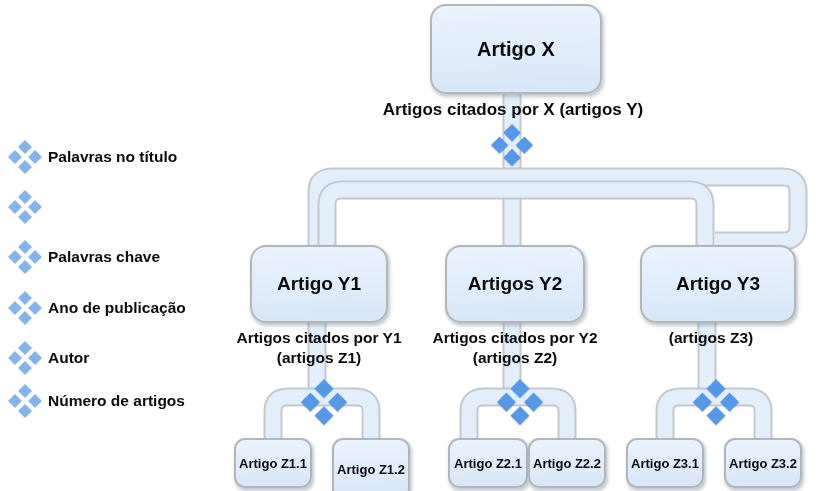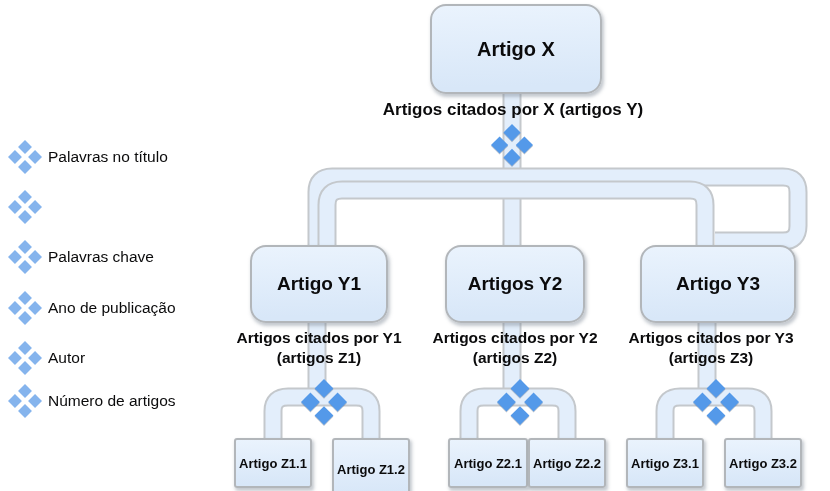--- a/index.html
+++ b/index.html
@@ -15,32 +15,32 @@
 
   .node{
     position:absolute;z-index:3;display:flex;align-items:center;justify-content:center;
     background:linear-gradient(178deg,var(--node_fill_top,#eaf3fd) 0%,var(--node_fill_bottom,#d8e7f8) 90%);
     border:2.5px solid var(--node_border,#b2b6ba);
     box-shadow:1.5px 2.5px 3.5px rgba(125,135,148,.45);
     font-weight:bold;box-sizing:border-box;text-align:right;
   }
   .node.root{border-radius:16px;font-size:20px;}
   .node.branch{border-radius:16px;font-size:19px;}
-  .node.leaf{border-radius:3px;font-size:13px;}
+  .node.leaf{border-radius:11px;font-size:13px;}
 
   .caption{position:absolute;z-index:2;text-align:center;font-weight:bold;}
   .caption.root-caption{font-size:17px;line-height:21px;}
   .caption.branch-caption{font-size:15.5px;line-height:19.5px;}
 
   .dc{position:absolute;z-index:4;}
   .dc-tree{fill:var(--diamond_tree,#5499e9);filter:drop-shadow(0.5px 1px 0.6px rgba(60,80,110,.35));}
   .dc-legend{fill:var(--diamond_legend,#85b4ed);}
 
   .legend-row{position:absolute;left:8px;z-index:2;display:flex;align-items:center;gap:6px;height:34px;}
-  .legend-label{font-weight:normal;font-size:15.5px;white-space:nowrap;}
+  .legend-label{font-weight:bold;font-size:15.5px;white-space:nowrap;}
 </style>
 </head>
 <body>
 
 <svg width="0" height="0" style="position:absolute" aria-hidden="true">
   <symbol id="dc" viewBox="0 0 44 44">
     <path d="M22 0 31 9 22 18 13 9Z"></path>
     <path d="M9 13 18 22 9 31 0 22Z"></path>
     <path d="M35 13 44 22 35 31 26 22Z"></path>
     <path d="M22 26 31 35 22 44 13 35Z"></path>
@@ -135,21 +135,20 @@
     <div>(artigos Z2)</div>
   </div>
   <svg class="dc dc-tree" style="left:497px;top:379px" width="46" height="46">
       <use href="#dc"></use>
     </svg>
   <div class="node leaf" style="left:448px;top:438px;width:80px;height:50px">Artigo Z2.1</div>
   <div class="node leaf" style="left:528px;top:438px;width:78px;height:50px">Artigo Z2.2</div>
 
   <div class="node branch" style="left:640px;top:245px;width:156px;height:78px">Artigo Y3</div>
   <div class="caption branch-caption" style="left:591px;top:328px;width:240px">
-    <div>Artigos citados por Y3</div>
     <div>(artigos Z3)</div>
   </div>
   <svg class="dc dc-tree" style="left:693px;top:379px" width="46" height="46">
       <use href="#dc"></use>
     </svg>
   <div class="node leaf" style="left:626px;top:438px;width:78px;height:50px">Artigo Z3.1</div>
   <div class="node leaf" style="left:724px;top:438px;width:78px;height:50px">Artigo Z3.2</div>
 
 </div>
 

